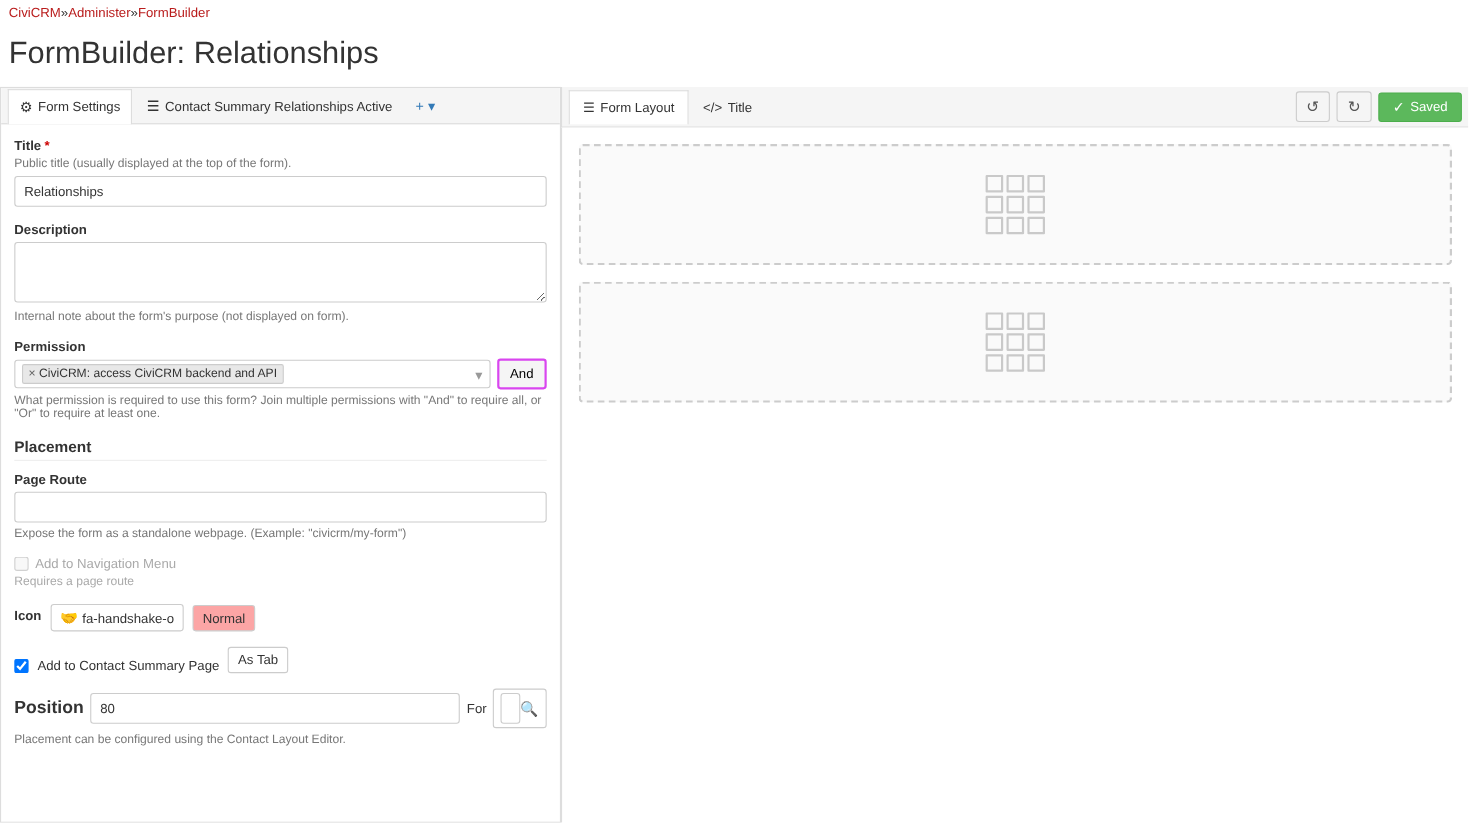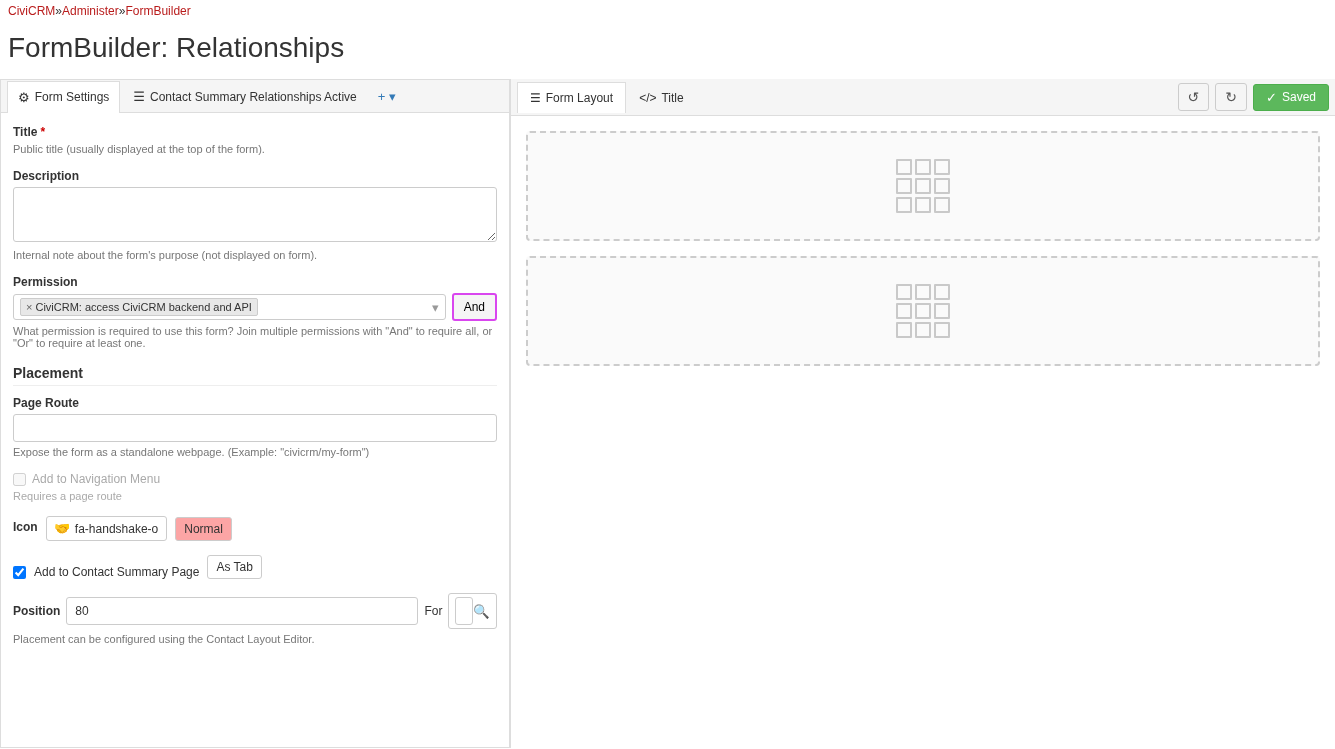--- a/index.html
+++ b/index.html
@@ -72,21 +72,21 @@
     .icon-picker-icon { color: #337ab7; font-size: 13px; }
     .normal-select { border: 1px solid #ccc; border-radius: 3px; padding: 4px 8px; font-size: 12px; background: #fca5a5; cursor: pointer; }
     
     
     .contact-summary-row { display: flex; align-items: flex-end; gap: 8px; margin-bottom: 10px; }
     .contact-summary-row label { font-size: 12px; }
     .as-tab-select { border: 1px solid #ccc; border-radius: 3px; padding: 4px 8px; font-size: 12px; background: #fff; cursor: pointer; }
     
     
     .position-row { display: flex; align-items: center; gap: 6px; margin-bottom: 4px; }
-    .position-label { font-size: 12px; font-weight: bold; }
+    .position-label { font-size: 16px; font-weight: bold; }
     .position-input { width: 60px; border: 1px solid #ccc; border-radius: 3px; padding: 4px 6px; font-size: 12px; }
     .for-label { font-size: 12px; }
     .contact-type-wrap { display: flex; align-items: center; border: 1px solid #ccc; border-radius: 3px; padding: 3px 6px; background: #fff; flex: 1; }
     .contact-type-input { border: none; outline: none; font-size: 12px; flex: 1; color: #aaa; }
     .search-icon-btn { background: none; border: none; cursor: pointer; color: #555; }
     
     
     .right-panel { flex: 1; display: flex; flex-direction: column; overflow: hidden; }
     .right-tab { display: flex; align-items: center; gap: 5px; padding: 8px 12px; font-size: 12px; cursor: pointer; border: 1px solid transparent; border-bottom: none; }
     .right-tab.active { background: #fff; border-color: #ddd; border-bottom-color: #fff; margin-bottom: -1px; z-index: 1; }
@@ -134,20 +134,21 @@
     </div>
 
     <div class="form-content">
 
       <div class="form-group">
         <div class="form-label">
           <span>Title</span>
           <span class="required">*</span>
         </div>
         <div class="form-hint">Public title (usually displayed at the top of the form).</div>
+        <input type="text" value="Relationships" style="">
       </div>
 
       <div class="form-group">
         <div class="form-label">Description</div>
         <textarea style=""></textarea>
         <div class="form-hint-below">Internal note about the form's purpose (not displayed on form).</div>
       </div>
 
       <div class="form-group">
         <div class="form-label">Permission</div>

